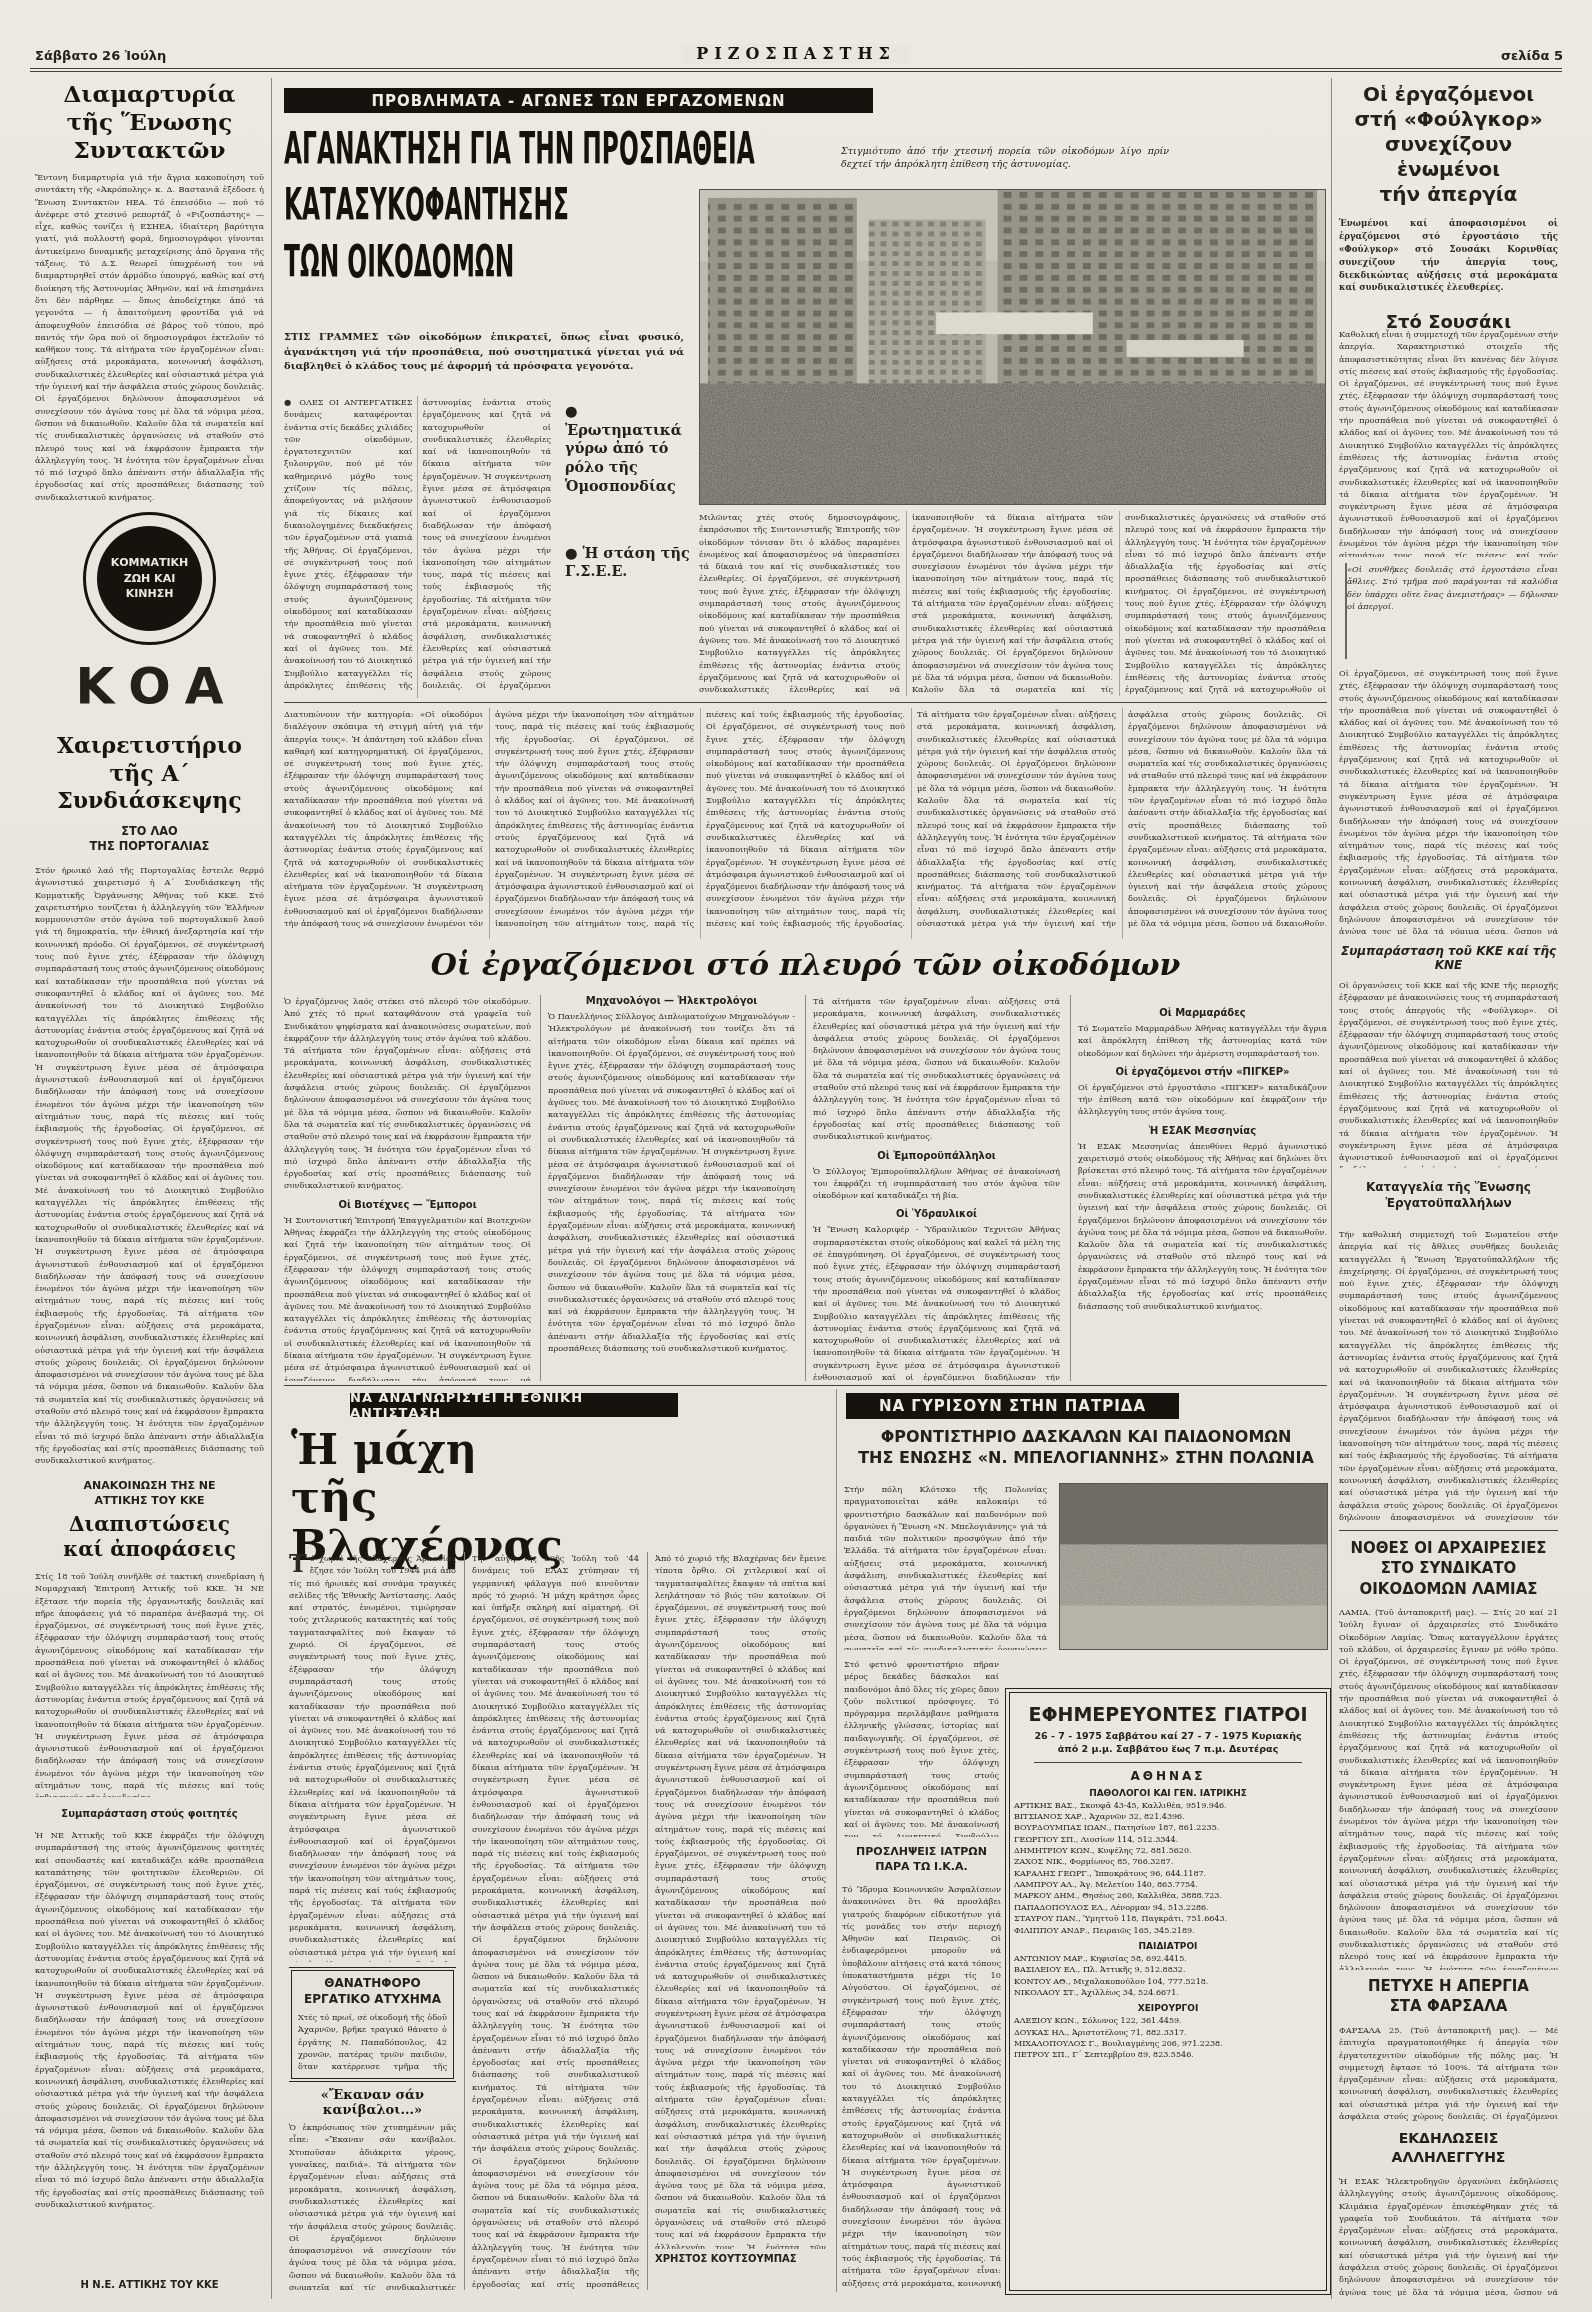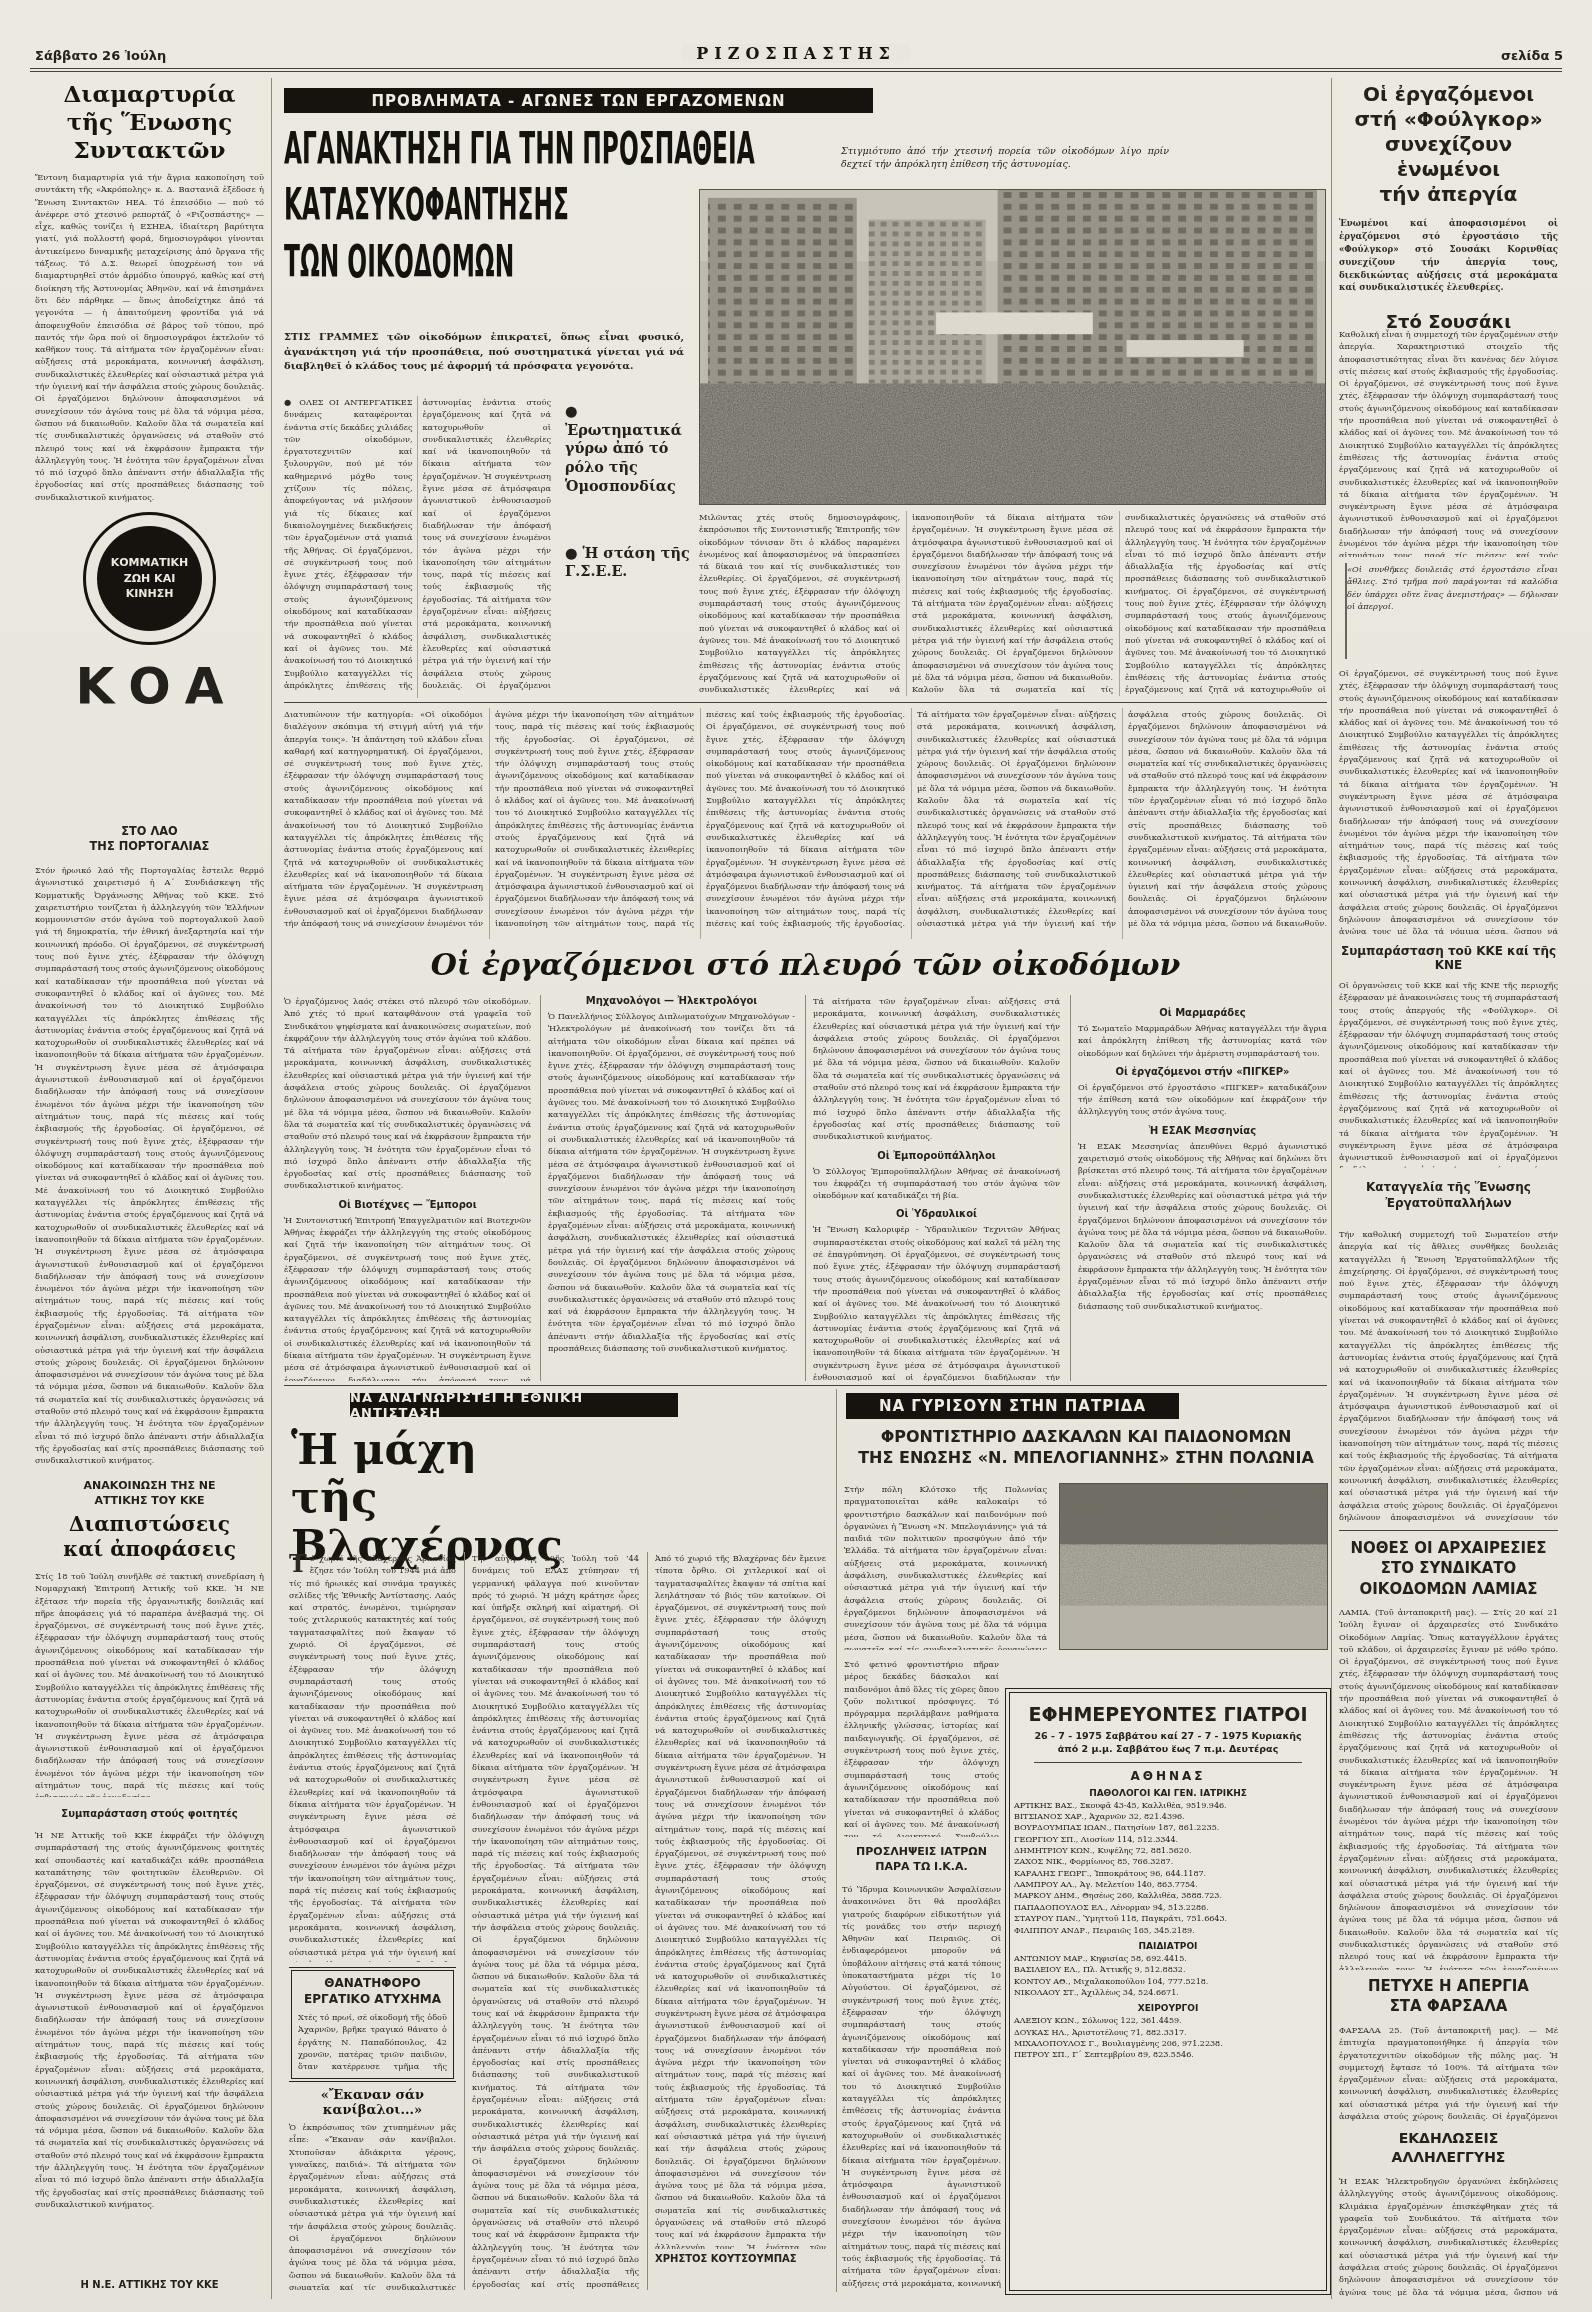--- a/index.html
+++ b/index.html
@@ -74,20 +74,25 @@
 
   <div class="abs badge-outer" style="left:83px;top:512px;">
     <div class="badge-inner">
       <div>ΚΟΜΜΑΤΙΚΗ</div>
       <div>ΖΩΗ ΚΑΙ</div>
       <div>ΚΙΝΗΣΗ</div>
     </div>
   </div>
   <div class="abs sans b c" style="left:35px;top:657px;width:229px;font-size:50px;letter-spacing:14px;text-indent:14px;">ΚΟΑ</div>
 
+  <div class="abs serif-head c" style="left:35px;top:732px;width:229px;font-size:22px;line-height:1.25;">
+    <div>Χαιρετιστήριο</div>
+    <div>τῆς Α΄</div>
+    <div>Συνδιάσκεψης</div>
+  </div>
   <div class="abs kicker" style="left:35px;top:824px;width:229px;font-size:11.4px;line-height:1.35;">
     <div>ΣΤΟ ΛΑΟ</div>
     <div>ΤΗΣ ΠΟΡΤΟΓΑΛΙΑΣ</div>
   </div>
   <div class="abs body-txt" style="left:35px;top:864px;width:229px;height:609px;">
     <span>Στόν ἡρωικό λαό τῆς Πορτογαλίας ἔστειλε θερμό ἀγωνιστικό χαιρετισμό ἡ Α΄ Συνδιάσκεψη τῆς Κομματικῆς Ὀργάνωσης Ἀθήνας τοῦ ΚΚΕ. Στό χαιρετιστήριο τονίζεται ἡ ἀλληλεγγύη τῶν Ἑλλήνων κομμουνιστῶν στόν ἀγώνα τοῦ πορτογαλικοῦ λαοῦ γιά τή δημοκρατία, τήν ἐθνική ἀνεξαρτησία καί τήν κοινωνική πρόοδο.</span>
     <span>Οἱ ἐργαζόμενοι, σέ συγκέντρωσή τους πού ἔγινε χτές, ἐξέφρασαν τήν ὁλόψυχη συμπαράστασή τους στούς ἀγωνιζόμενους οἰκοδόμους καί καταδίκασαν τήν προσπάθεια πού γίνεται νά συκοφαντηθεῖ ὁ κλάδος καί οἱ ἀγῶνες του. Μέ ἀνακοίνωσή του τό Διοικητικό Συμβούλιο καταγγέλλει τίς ἀπρόκλητες ἐπιθέσεις τῆς ἀστυνομίας ἐνάντια στούς ἐργαζόμενους καί ζητᾶ νά κατοχυρωθοῦν οἱ συνδικαλιστικές ἐλευθερίες καί νά ἱκανοποιηθοῦν τά δίκαια αἰτήματα τῶν ἐργαζομένων. Ἡ συγκέντρωση ἔγινε μέσα σέ ἀτμόσφαιρα ἀγωνιστικοῦ ἐνθουσιασμοῦ καί οἱ ἐργαζόμενοι διαδήλωσαν τήν ἀπόφασή τους νά συνεχίσουν ἑνωμένοι τόν ἀγώνα μέχρι τήν ἱκανοποίηση τῶν αἰτημάτων τους, παρά τίς πιέσεις καί τούς ἐκβιασμούς τῆς ἐργοδοσίας. Οἱ ἐργαζόμενοι, σέ συγκέντρωσή τους πού ἔγινε χτές, ἐξέφρασαν τήν ὁλόψυχη συμπαράστασή τους στούς ἀγωνιζόμενους οἰκοδόμους καί καταδίκασαν τήν προσπάθεια πού γίνεται νά συκοφαντηθεῖ ὁ κλάδος καί οἱ ἀγῶνες του. Μέ ἀνακοίνωσή του τό Διοικητικό Συμβούλιο καταγγέλλει τίς ἀπρόκλητες ἐπιθέσεις τῆς ἀστυνομίας ἐνάντια στούς ἐργαζόμενους καί ζητᾶ νά κατοχυρωθοῦν οἱ συνδικαλιστικές ἐλευθερίες καί νά ἱκανοποιηθοῦν τά δίκαια αἰτήματα τῶν ἐργαζομένων. Ἡ συγκέντρωση ἔγινε μέσα σέ ἀτμόσφαιρα ἀγωνιστικοῦ ἐνθουσιασμοῦ καί οἱ ἐργαζόμενοι διαδήλωσαν τήν ἀπόφασή τους νά συνεχίσουν ἑνωμένοι τόν ἀγώνα μέχρι τήν ἱκανοποίηση τῶν αἰτημάτων τους, παρά τίς πιέσεις καί τούς ἐκβιασμούς τῆς ἐργοδοσίας.</span>
     <span>Τά αἰτήματα τῶν ἐργαζομένων εἶναι: αὐξήσεις στά μεροκάματα, κοινωνική ἀσφάλιση, συνδικαλιστικές ἐλευθερίες καί οὐσιαστικά μέτρα γιά τήν ὑγιεινή καί τήν ἀσφάλεια στούς χώρους δουλειᾶς. Οἱ ἐργαζόμενοι δηλώνουν ἀποφασισμένοι νά συνεχίσουν τόν ἀγώνα τους μέ ὅλα τά νόμιμα μέσα, ὥσπου νά δικαιωθοῦν. Καλοῦν ὅλα τά σωματεῖα καί τίς συνδικαλιστικές ὀργανώσεις νά σταθοῦν στό πλευρό τους καί νά ἐκφράσουν ἔμπρακτα τήν ἀλληλεγγύη τους. Ἡ ἑνότητα τῶν ἐργαζομένων εἶναι τό πιό ἰσχυρό ὅπλο ἀπέναντι στήν ἀδιαλλαξία τῆς ἐργοδοσίας καί στίς προσπάθειες διάσπασης τοῦ συνδικαλιστικοῦ κινήματος.</span>
   </div>
 
@@ -346,21 +351,21 @@
   <div class="abs shead" style="left:1339px;top:304px;width:219px;font-size:18px;">Στό Σουσάκι</div>
   <div class="abs body-txt" style="left:1339px;top:328px;width:219px;height:229px;">
     <span>Καθολική εἶναι ἡ συμμετοχή τῶν ἐργαζομένων στήν ἀπεργία. Χαρακτηριστικό στοιχεῖο τῆς ἀποφασιστικότητας εἶναι ὅτι κανένας δέν λύγισε στίς πιέσεις καί στούς ἐκβιασμούς τῆς ἐργοδοσίας.</span>
     <span>Οἱ ἐργαζόμενοι, σέ συγκέντρωσή τους πού ἔγινε χτές, ἐξέφρασαν τήν ὁλόψυχη συμπαράστασή τους στούς ἀγωνιζόμενους οἰκοδόμους καί καταδίκασαν τήν προσπάθεια πού γίνεται νά συκοφαντηθεῖ ὁ κλάδος καί οἱ ἀγῶνες του. Μέ ἀνακοίνωσή του τό Διοικητικό Συμβούλιο καταγγέλλει τίς ἀπρόκλητες ἐπιθέσεις τῆς ἀστυνομίας ἐνάντια στούς ἐργαζόμενους καί ζητᾶ νά κατοχυρωθοῦν οἱ συνδικαλιστικές ἐλευθερίες καί νά ἱκανοποιηθοῦν τά δίκαια αἰτήματα τῶν ἐργαζομένων. Ἡ συγκέντρωση ἔγινε μέσα σέ ἀτμόσφαιρα ἀγωνιστικοῦ ἐνθουσιασμοῦ καί οἱ ἐργαζόμενοι διαδήλωσαν τήν ἀπόφασή τους νά συνεχίσουν ἑνωμένοι τόν ἀγώνα μέχρι τήν ἱκανοποίηση τῶν αἰτημάτων τους, παρά τίς πιέσεις καί τούς ἐκβιασμούς τῆς ἐργοδοσίας.</span>
   </div>
   <div class="abs body-txt quote-blk" style="left:1345px;top:563px;width:213px;height:96px;">«Οἱ συνθῆκες δουλειᾶς στό ἐργοστάσιο εἶναι ἄθλιες. Στό τμῆμα πού παράγονται τά καλώδια δέν ὑπάρχει οὔτε ἕνας ἀνεμιστήρας» — δήλωσαν οἱ ἀπεργοί.</div>
   <div class="abs body-txt" style="left:1339px;top:667px;width:219px;height:267px;">
     <span>Οἱ ἐργαζόμενοι, σέ συγκέντρωσή τους πού ἔγινε χτές, ἐξέφρασαν τήν ὁλόψυχη συμπαράστασή τους στούς ἀγωνιζόμενους οἰκοδόμους καί καταδίκασαν τήν προσπάθεια πού γίνεται νά συκοφαντηθεῖ ὁ κλάδος καί οἱ ἀγῶνες του. Μέ ἀνακοίνωσή του τό Διοικητικό Συμβούλιο καταγγέλλει τίς ἀπρόκλητες ἐπιθέσεις τῆς ἀστυνομίας ἐνάντια στούς ἐργαζόμενους καί ζητᾶ νά κατοχυρωθοῦν οἱ συνδικαλιστικές ἐλευθερίες καί νά ἱκανοποιηθοῦν τά δίκαια αἰτήματα τῶν ἐργαζομένων. Ἡ συγκέντρωση ἔγινε μέσα σέ ἀτμόσφαιρα ἀγωνιστικοῦ ἐνθουσιασμοῦ καί οἱ ἐργαζόμενοι διαδήλωσαν τήν ἀπόφασή τους νά συνεχίσουν ἑνωμένοι τόν ἀγώνα μέχρι τήν ἱκανοποίηση τῶν αἰτημάτων τους, παρά τίς πιέσεις καί τούς ἐκβιασμούς τῆς ἐργοδοσίας.</span>
     <span>Τά αἰτήματα τῶν ἐργαζομένων εἶναι: αὐξήσεις στά μεροκάματα, κοινωνική ἀσφάλιση, συνδικαλιστικές ἐλευθερίες καί οὐσιαστικά μέτρα γιά τήν ὑγιεινή καί τήν ἀσφάλεια στούς χώρους δουλειᾶς. Οἱ ἐργαζόμενοι δηλώνουν ἀποφασισμένοι νά συνεχίσουν τόν ἀγώνα τους μέ ὅλα τά νόμιμα μέσα, ὥσπου νά δικαιωθοῦν. Καλοῦν ὅλα τά σωματεῖα καί τίς συνδικαλιστικές ὀργανώσεις νά σταθοῦν στό πλευρό τους καί νά ἐκφράσουν ἔμπρακτα τήν ἀλληλεγγύη τους. Ἡ ἑνότητα τῶν ἐργαζομένων εἶναι τό πιό ἰσχυρό ὅπλο ἀπέναντι στήν ἀδιαλλαξία τῆς ἐργοδοσίας καί στίς προσπάθειες διάσπασης τοῦ συνδικαλιστικοῦ κινήματος.</span>
   </div>
-  <div class="abs shead" style="left:1339px;top:937px;width:219px;font-size:12px;">Συμπαράσταση τοῦ ΚΚΕ καί τῆς ΚΝΕ</div>
+  <div class="abs shead" style="left:1339px;top:937px;width:219px;font-size:12px;font-style:italic;">Συμπαράσταση τοῦ ΚΚΕ καί τῆς ΚΝΕ</div>
   <div class="abs body-txt" style="left:1339px;top:979px;width:219px;height:189px;">
     <span>Οἱ ὀργανώσεις τοῦ ΚΚΕ καί τῆς ΚΝΕ τῆς περιοχῆς ἐξέφρασαν μέ ἀνακοινώσεις τους τή συμπαράστασή τους στούς ἀπεργούς τῆς «Φούλγκορ».</span>
     <span>Οἱ ἐργαζόμενοι, σέ συγκέντρωσή τους πού ἔγινε χτές, ἐξέφρασαν τήν ὁλόψυχη συμπαράστασή τους στούς ἀγωνιζόμενους οἰκοδόμους καί καταδίκασαν τήν προσπάθεια πού γίνεται νά συκοφαντηθεῖ ὁ κλάδος καί οἱ ἀγῶνες του. Μέ ἀνακοίνωσή του τό Διοικητικό Συμβούλιο καταγγέλλει τίς ἀπρόκλητες ἐπιθέσεις τῆς ἀστυνομίας ἐνάντια στούς ἐργαζόμενους καί ζητᾶ νά κατοχυρωθοῦν οἱ συνδικαλιστικές ἐλευθερίες καί νά ἱκανοποιηθοῦν τά δίκαια αἰτήματα τῶν ἐργαζομένων. Ἡ συγκέντρωση ἔγινε μέσα σέ ἀτμόσφαιρα ἀγωνιστικοῦ ἐνθουσιασμοῦ καί οἱ ἐργαζόμενοι διαδήλωσαν τήν ἀπόφασή τους νά συνεχίσουν ἑνωμένοι τόν ἀγώνα μέχρι τήν ἱκανοποίηση τῶν αἰτημάτων τους, παρά τίς πιέσεις καί τούς ἐκβιασμούς τῆς ἐργοδοσίας.</span>
   </div>
   <div class="abs shead" style="left:1339px;top:1172px;width:219px;font-size:12px;line-height:1.35;">Καταγγελία τῆς Ἕνωσης Ἐργατοϋπαλλήλων</div>
   <div class="abs body-txt" style="left:1339px;top:1228px;width:219px;height:297px;">
     <span>Τήν καθολική συμμετοχή τοῦ Σωματείου στήν ἀπεργία καί τίς ἄθλιες συνθῆκες δουλειᾶς καταγγέλλει ἡ Ἕνωση Ἐργατοϋπαλλήλων τῆς ἐπιχείρησης.</span>
     <span>Οἱ ἐργαζόμενοι, σέ συγκέντρωσή τους πού ἔγινε χτές, ἐξέφρασαν τήν ὁλόψυχη συμπαράστασή τους στούς ἀγωνιζόμενους οἰκοδόμους καί καταδίκασαν τήν προσπάθεια πού γίνεται νά συκοφαντηθεῖ ὁ κλάδος καί οἱ ἀγῶνες του. Μέ ἀνακοίνωσή του τό Διοικητικό Συμβούλιο καταγγέλλει τίς ἀπρόκλητες ἐπιθέσεις τῆς ἀστυνομίας ἐνάντια στούς ἐργαζόμενους καί ζητᾶ νά κατοχυρωθοῦν οἱ συνδικαλιστικές ἐλευθερίες καί νά ἱκανοποιηθοῦν τά δίκαια αἰτήματα τῶν ἐργαζομένων. Ἡ συγκέντρωση ἔγινε μέσα σέ ἀτμόσφαιρα ἀγωνιστικοῦ ἐνθουσιασμοῦ καί οἱ ἐργαζόμενοι διαδήλωσαν τήν ἀπόφασή τους νά συνεχίσουν ἑνωμένοι τόν ἀγώνα μέχρι τήν ἱκανοποίηση τῶν αἰτημάτων τους, παρά τίς πιέσεις καί τούς ἐκβιασμούς τῆς ἐργοδοσίας.</span>
     <span>Τά αἰτήματα τῶν ἐργαζομένων εἶναι: αὐξήσεις στά μεροκάματα, κοινωνική ἀσφάλιση, συνδικαλιστικές ἐλευθερίες καί οὐσιαστικά μέτρα γιά τήν ὑγιεινή καί τήν ἀσφάλεια στούς χώρους δουλειᾶς. Οἱ ἐργαζόμενοι δηλώνουν ἀποφασισμένοι νά συνεχίσουν τόν ἀγώνα τους μέ ὅλα τά νόμιμα μέσα, ὥσπου νά δικαιωθοῦν. Καλοῦν ὅλα τά σωματεῖα καί τίς συνδικαλιστικές ὀργανώσεις νά σταθοῦν στό πλευρό τους καί νά ἐκφράσουν ἔμπρακτα τήν ἀλληλεγγύη τους. Ἡ ἑνότητα τῶν ἐργαζομένων εἶναι τό πιό ἰσχυρό ὅπλο ἀπέναντι στήν ἀδιαλλαξία τῆς ἐργοδοσίας καί στίς προσπάθειες διάσπασης τοῦ συνδικαλιστικοῦ κινήματος.</span>
   </div>

